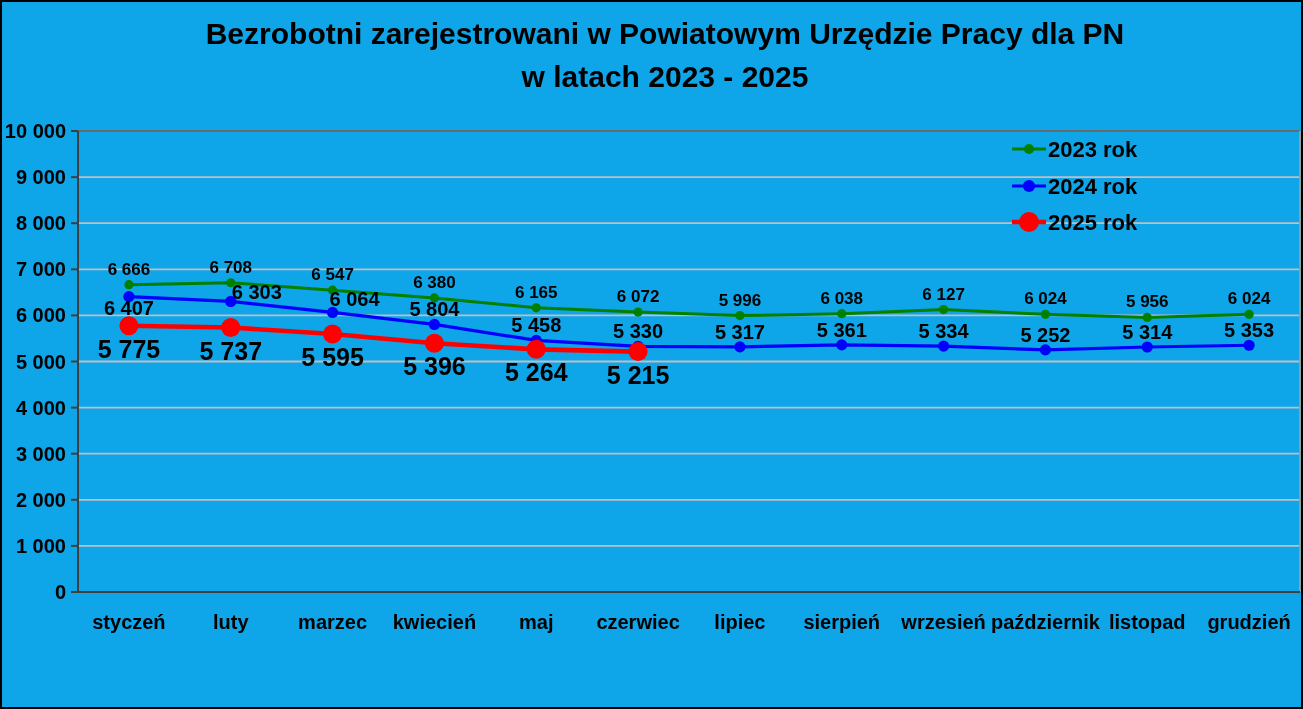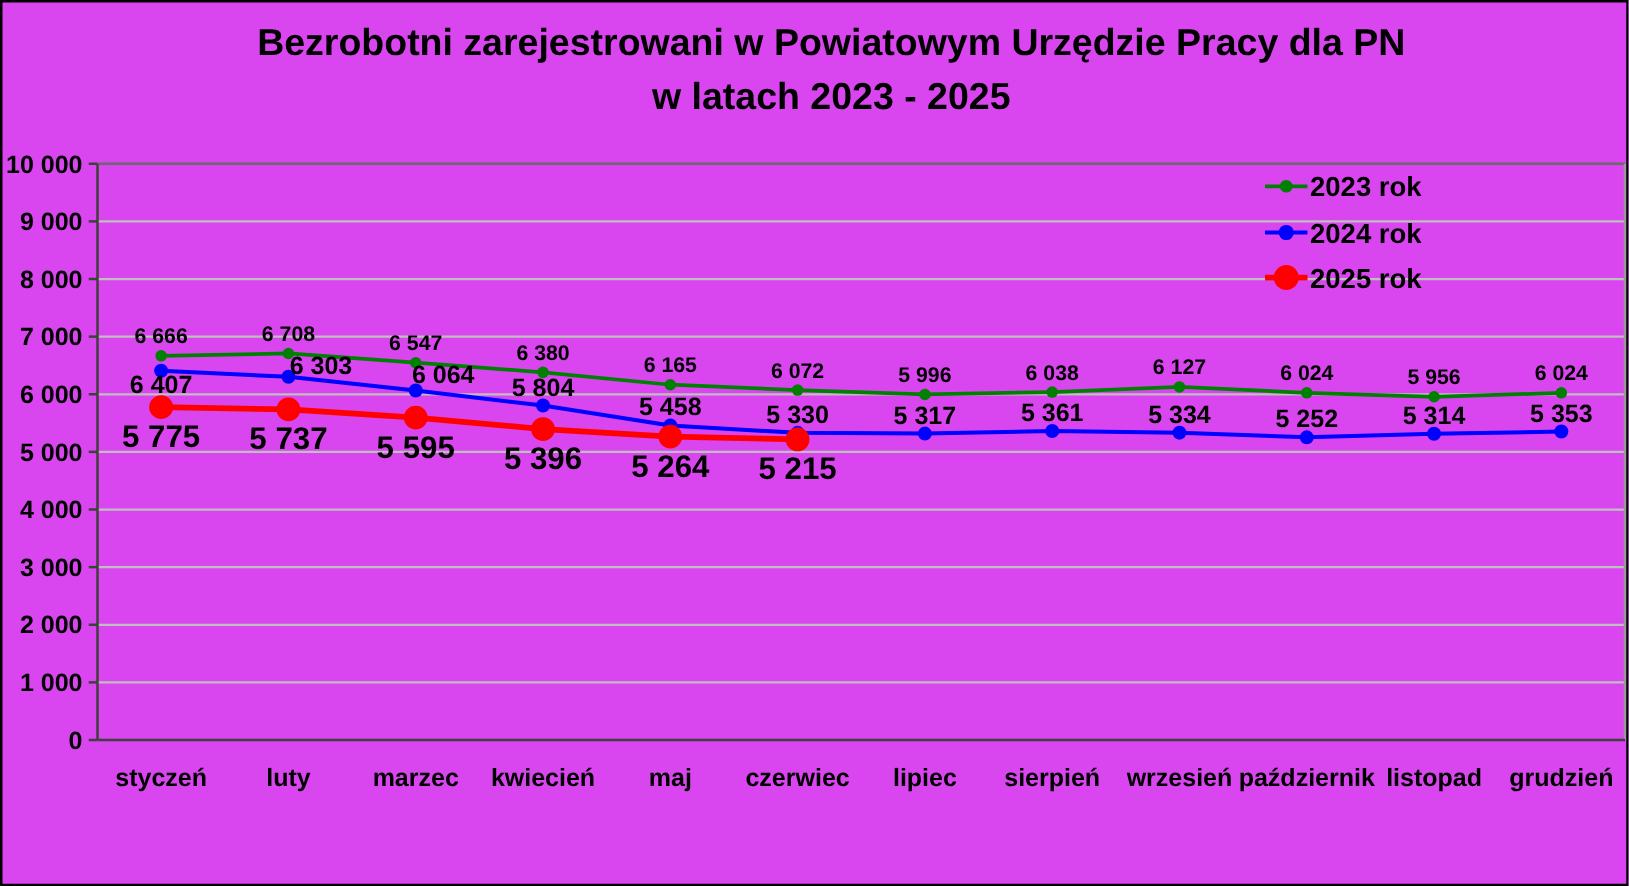--- a/index.html
+++ b/index.html
@@ -1,20 +1,20 @@
 <!DOCTYPE html>
 <html><head>
 <meta charset="utf-8">
 <style>
   html, body { margin: 0; padding: 0; background: #e8e8e8; }
   #screen {
     position: relative;
     width: 1303px;
     height: 709px;
-    background: #d946ef;
+    background: #0ea5e9;
     overflow: hidden;
   }
   svg text {
     font-family: "Liberation Sans", "DejaVu Sans", sans-serif;
     font-weight: bold;
     fill: #000000;
   }
 </style>
 </head>
 <body>

